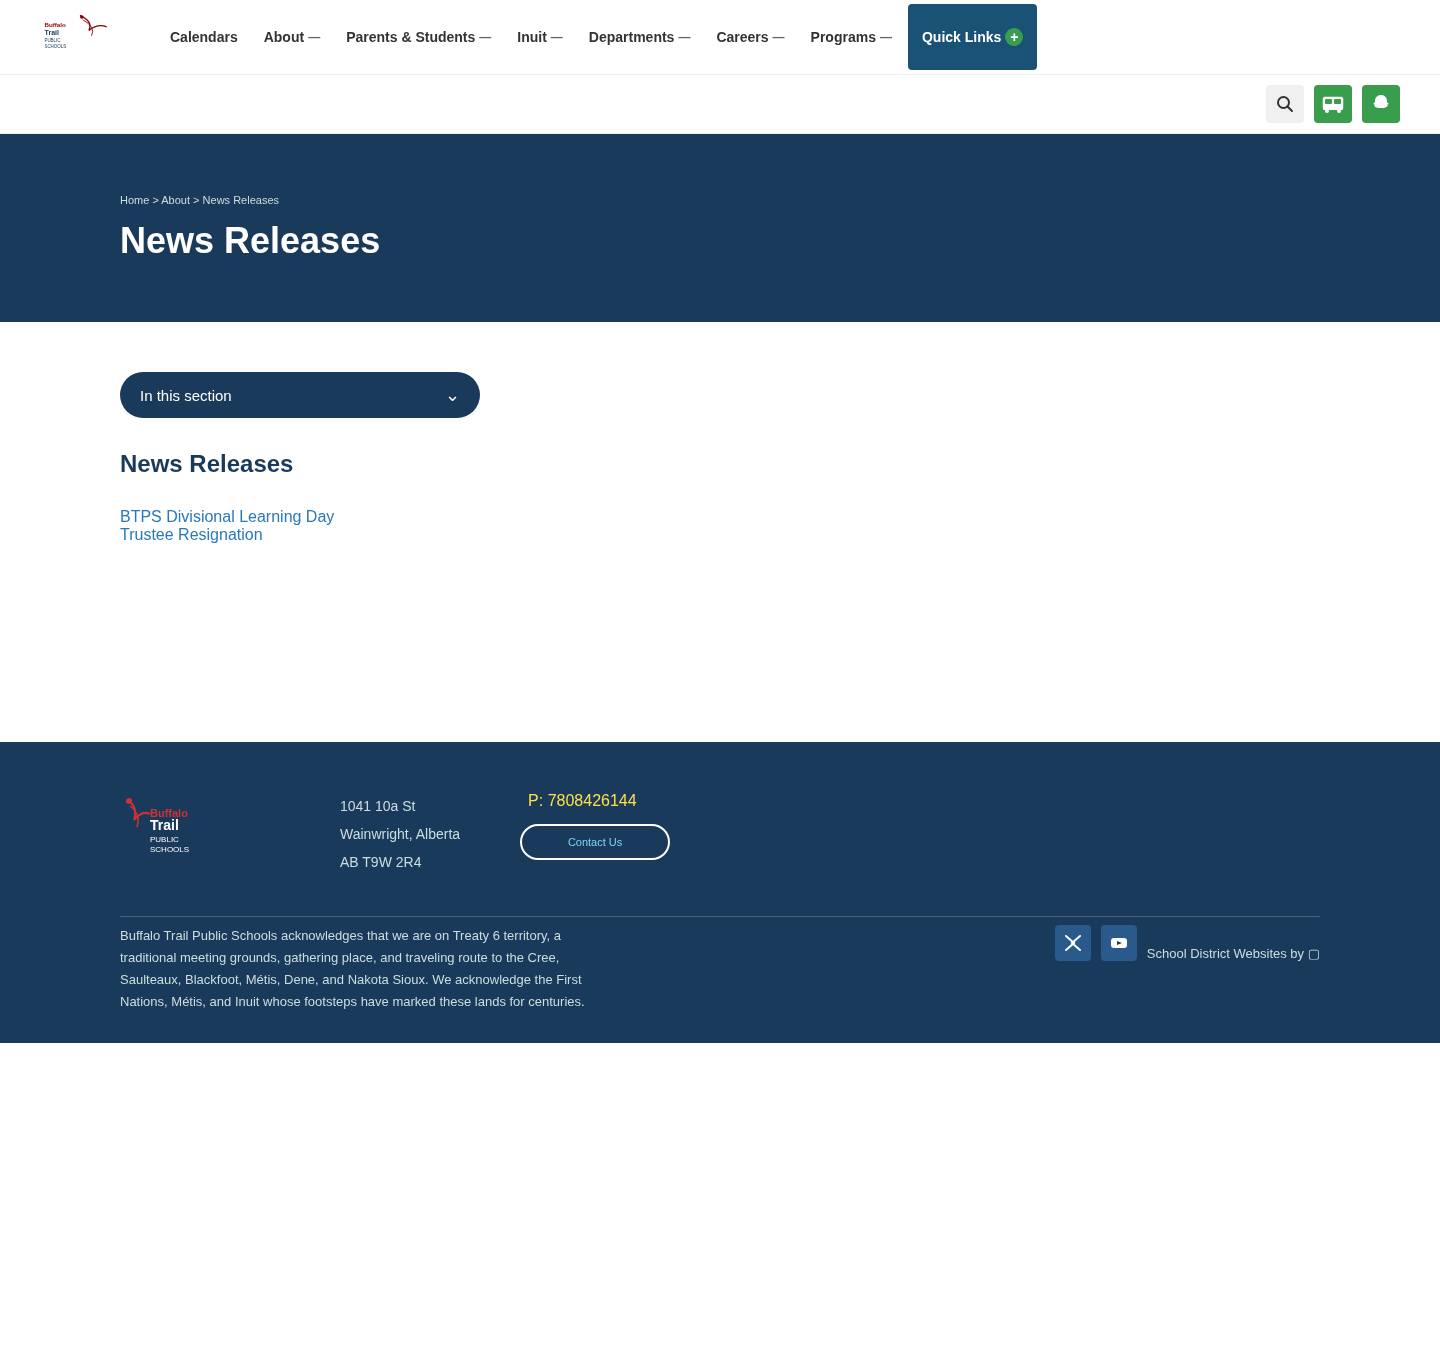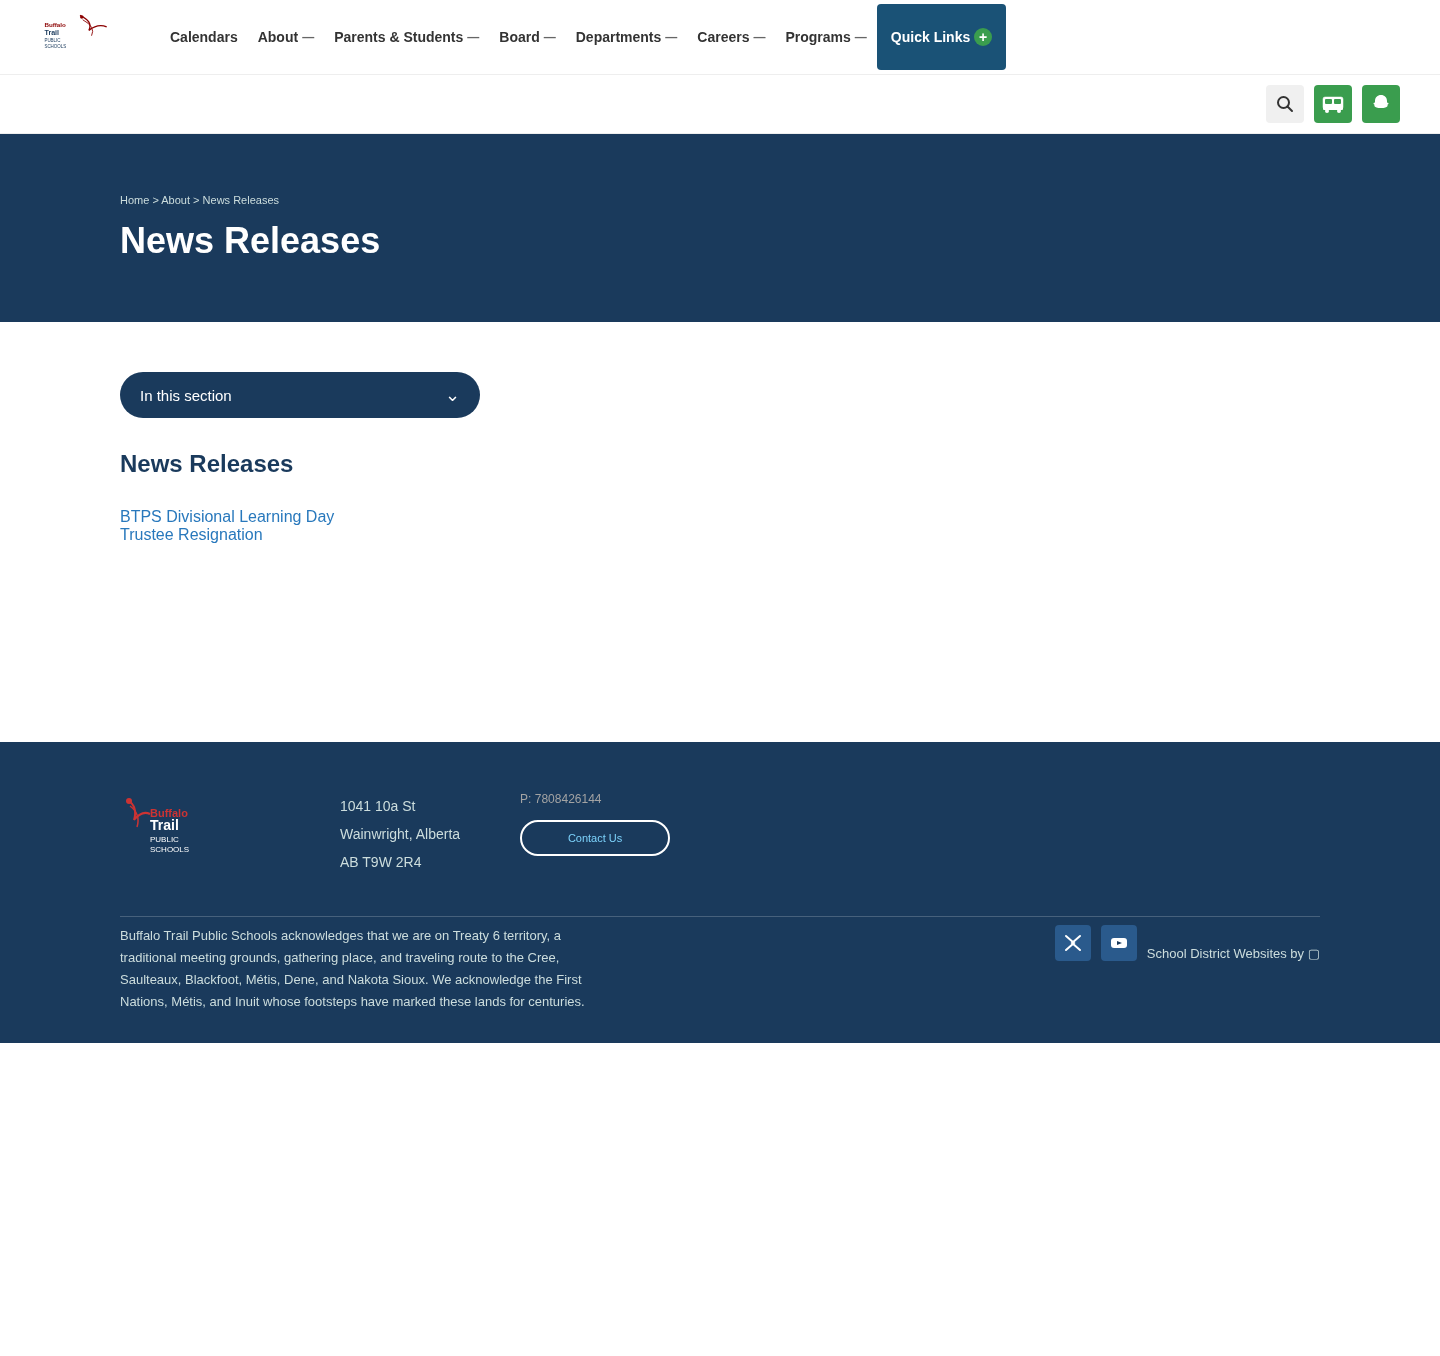--- a/index.html
+++ b/index.html
@@ -21,20 +21,21 @@
       align-items: center;
       margin-right: 40px;
     }
     .logo-svg {
       width: 80px;
       height: 55px;
     }
     nav {
       display: flex;
       align-items: center;
+      gap: 6px;
       flex: 1;
     }
     .nav-item {
       display: flex;
       align-items: center;
       gap: 4px;
       padding: 8px 10px;
       font-size: 14px;
       font-weight: 600;
       color: #333;
@@ -179,22 +180,23 @@
       font-size: 14px;
       line-height: 2;
       color: #cdd;
     }
     .footer-contact {
       display: flex;
       flex-direction: column;
       gap: 14px;
     }
     .footer-phone {
-      font-size: 12px;
-      color: #a3a3a3;
+      font-size: 16px;
+      color: #fde047;
+      margin-left: 8px;
     }
     .contact-btn {
       display: inline-block;
       border: 2px solid #fff;
       border-radius: 30px;
       padding: 10px 30px;
       color: #7dd3fc;
       font-size: 11px;
       cursor: pointer;
       text-align: center;
@@ -265,21 +267,21 @@
     </div>
     <div class="nav-item">
       <span>About</span>
       <span class="nav-dash">—</span>
     </div>
     <div class="nav-item">
       <span>Parents &amp; Students</span>
       <span class="nav-dash">—</span>
     </div>
     <div class="nav-item">
-      <span>Board</span>
+      <span>Inuit</span>
       <span class="nav-dash">—</span>
     </div>
     <div class="nav-item">
       <span>Departments</span>
       <span class="nav-dash">—</span>
     </div>
     <div class="nav-item">
       <span>Careers</span>
       <span class="nav-dash">—</span>
     </div>

